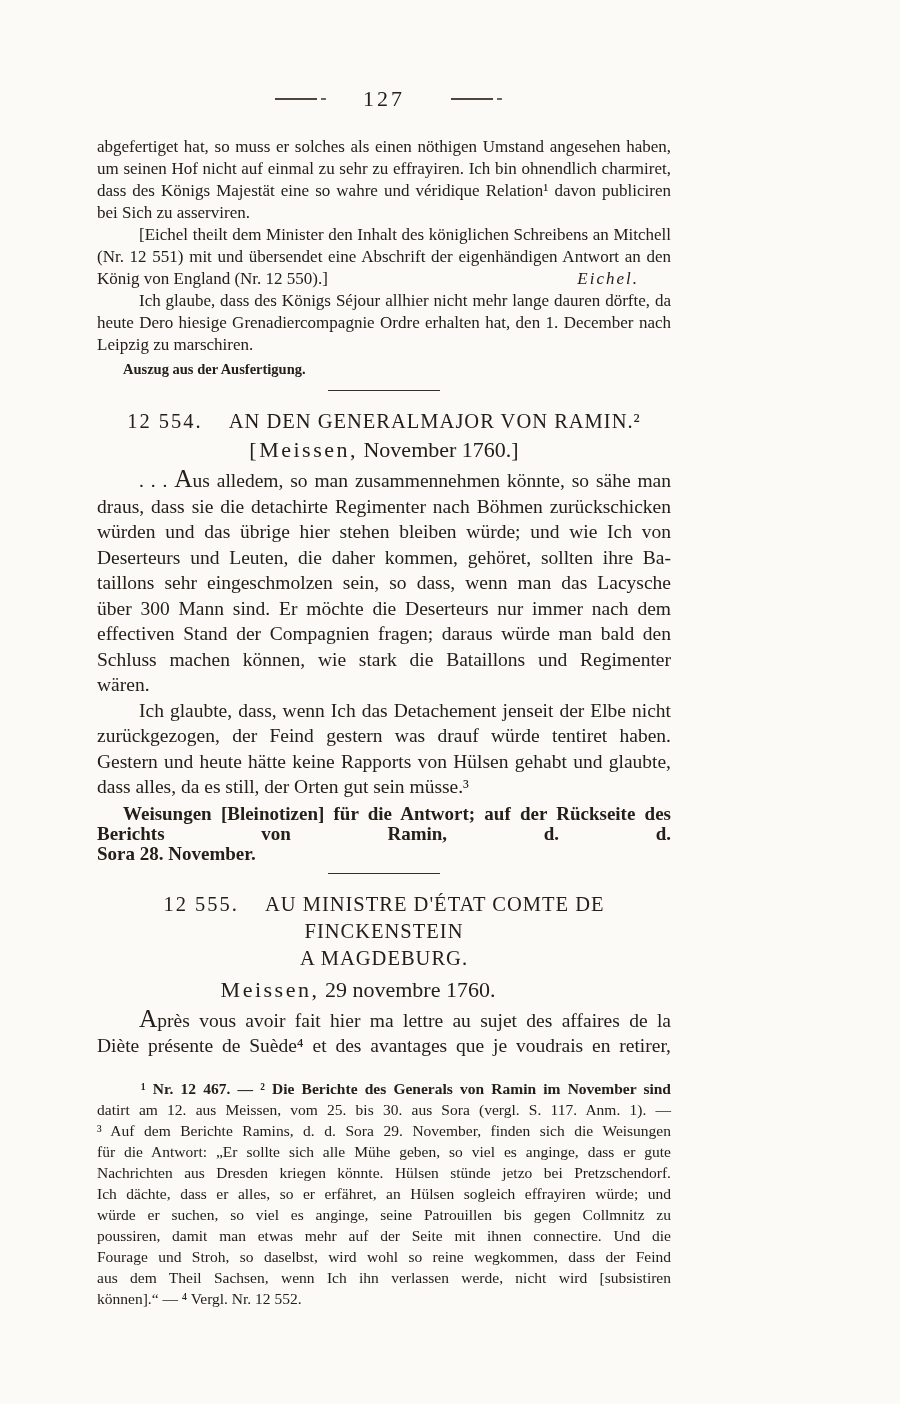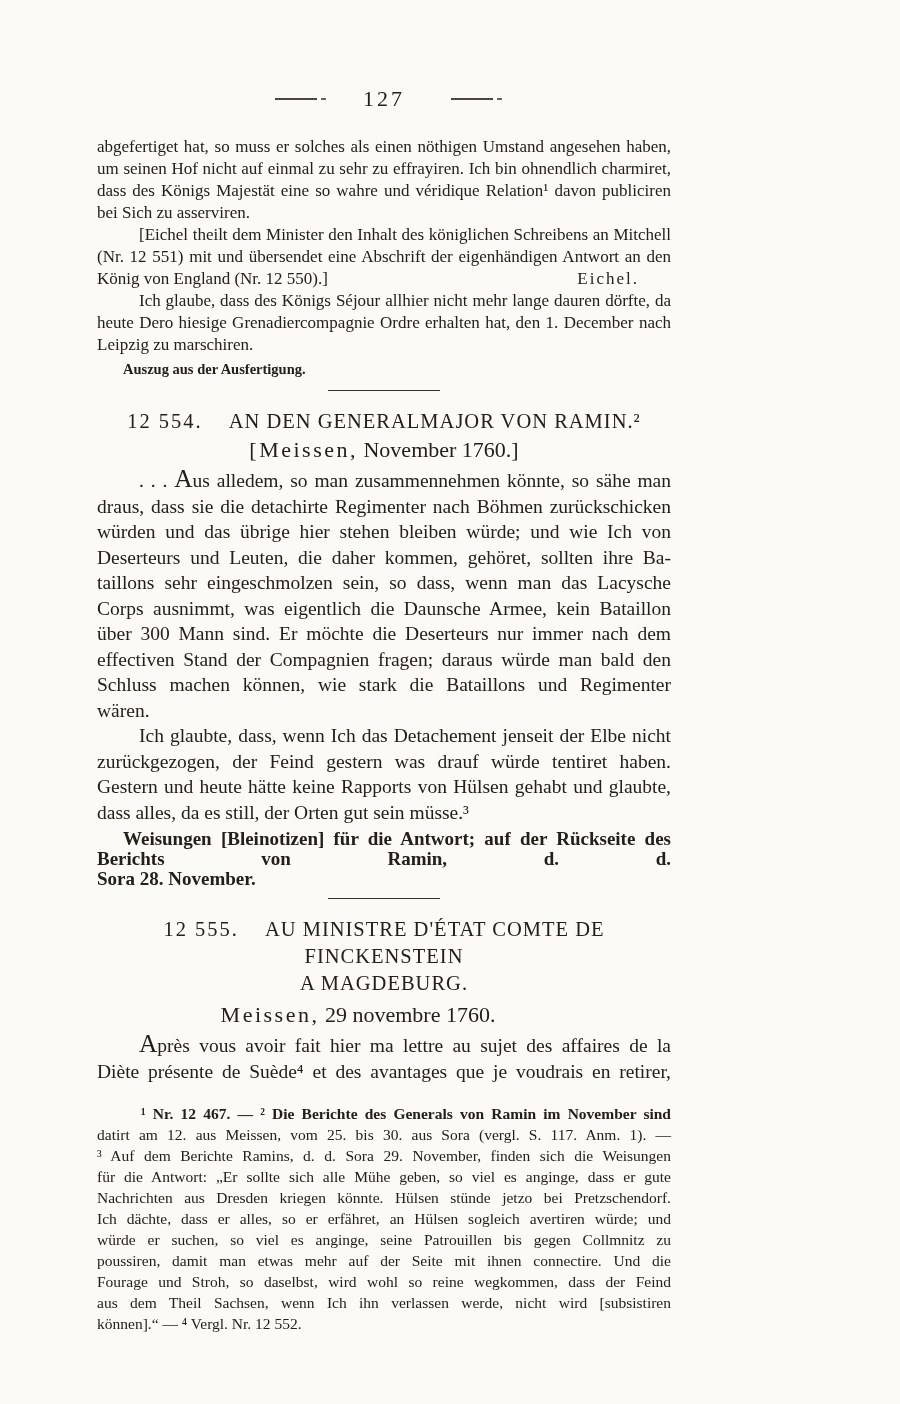--- a/index.html
+++ b/index.html
@@ -21,21 +21,21 @@
   
   .line { white-space:nowrap; }
   .line.j { white-space:normal; text-align:justify; text-align-last:justify; -moz-text-align-last:justify; }
 
   .intro { font-size:17px; line-height:22px; }
   .intro .para { margin:0; }
   .ind .line:first-child { text-indent:42px; }
   .ind-sm .line:first-child { text-indent:26px; }
 
   .sigline { display:flex; justify-content:space-between; align-items:baseline; line-height:22px; }
-  .sig { letter-spacing:2px; padding-right:32px; }
+  .sig { letter-spacing:2px; padding-right:32px;font-style:italic; }
 
   .smallnote { font-size:14.5px; line-height:20px; font-weight:bold; text-indent:26px; margin-top:3px; }
 
   .divider { border:none; border-top:1.5px solid #35302a; width:112px; margin:11px auto 10px auto; }
 
   
   .heading { text-align:center; font-size:20.5px; letter-spacing:1px; line-height:27px; margin-top:17px; }
   .hnum { letter-spacing:2px; margin-right:26px; }
   .dateline { text-align:center; font-size:22px; line-height:22px; margin-top:4px; }
   .dateline .city { letter-spacing:2.5px; }
@@ -93,21 +93,20 @@
     </div>
     <div class="dateline dl-54">
       <span class="city">[Meissen,</span><span> November 1760.]</span>
     </div>
     <div class="body19 para ind">
         <div class="line j"><span>. . . </span><span class="bigcap">A</span><span>us alledem, so man zusammennehmen könnte, so sähe man</span></div>
         <div class="line j">draus, dass sie die detachirte Regimenter nach Böhmen zurückschicken</div>
         <div class="line j">würden und das übrige hier stehen bleiben würde; und wie Ich von</div>
         <div class="line j">Deserteurs und Leuten, die daher kommen, gehöret, sollten ihre Ba-</div>
         <div class="line j">taillons sehr eingeschmolzen sein, so dass, wenn man das Lacysche</div>
-        <div class="line j">Corps ausnimmt, was eigentlich die Daunsche Armee, kein Bataillon</div>
         <div class="line j">über 300 Mann sind.  Er möchte die Deserteurs nur immer nach dem</div>
         <div class="line j">effectiven Stand der Compagnien fragen; daraus würde man bald den</div>
         <div class="line j">Schluss machen können, wie stark die Bataillons und Regimenter wären.</div>
       </div>
     <div class="body19 para ind" style="margin-top:0;">
         <div class="line j">Ich glaubte, dass, wenn Ich das Detachement jenseit der Elbe nicht</div>
         <div class="line j">zurückgezogen, der Feind gestern was drauf würde tentiret haben.</div>
         <div class="line j">Gestern und heute hätte keine Rapports von Hülsen gehabt und glaubte,</div>
         <div class="line">dass alles, da es still, der Orten gut sein müsse.³</div>
       </div>
@@ -134,21 +133,21 @@
         <div class="line j">Diète présente de Suède⁴ et des avantages que je voudrais en retirer,</div>
       </div>
   </div>
 
   <div class="fn">
       <div class="line j">¹ Nr. 12 467.  —  ² Die Berichte des Generals von Ramin im November sind</div>
       <div class="line j">datirt am 12. aus Meissen, vom 25. bis 30. aus Sora (vergl. S. 117. Anm. 1). —</div>
       <div class="line j">³ Auf dem Berichte Ramins, d. d. Sora 29. November, finden sich die Weisungen</div>
       <div class="line j">für die Antwort: „Er sollte sich alle Mühe geben, so viel es anginge, dass er gute</div>
       <div class="line j">Nachrichten aus Dresden kriegen könnte.  Hülsen stünde jetzo bei Pretzschendorf.</div>
-      <div class="line j">Ich dächte, dass er alles, so er erfähret, an Hülsen sogleich avertiren würde; und</div>
+      <div class="line j">Ich dächte, dass er alles, so er erfähret, an Hülsen sogleich effrayiren würde; und</div>
       <div class="line j">würde er suchen, so viel es anginge, seine Patrouillen bis gegen Collmnitz zu</div>
       <div class="line j">poussiren, damit man etwas mehr auf der Seite mit ihnen connectire.  Und die</div>
       <div class="line j">Fourage und Stroh, so daselbst, wird wohl so reine wegkommen, dass der Feind</div>
       <div class="line j">aus dem Theil Sachsen, wenn Ich ihn verlassen werde, nicht wird [subsistiren</div>
       <div class="line">können].“  —  ⁴ Vergl. Nr. 12 552.</div>
     </div>
 
 </div>
 
 </body></html>

